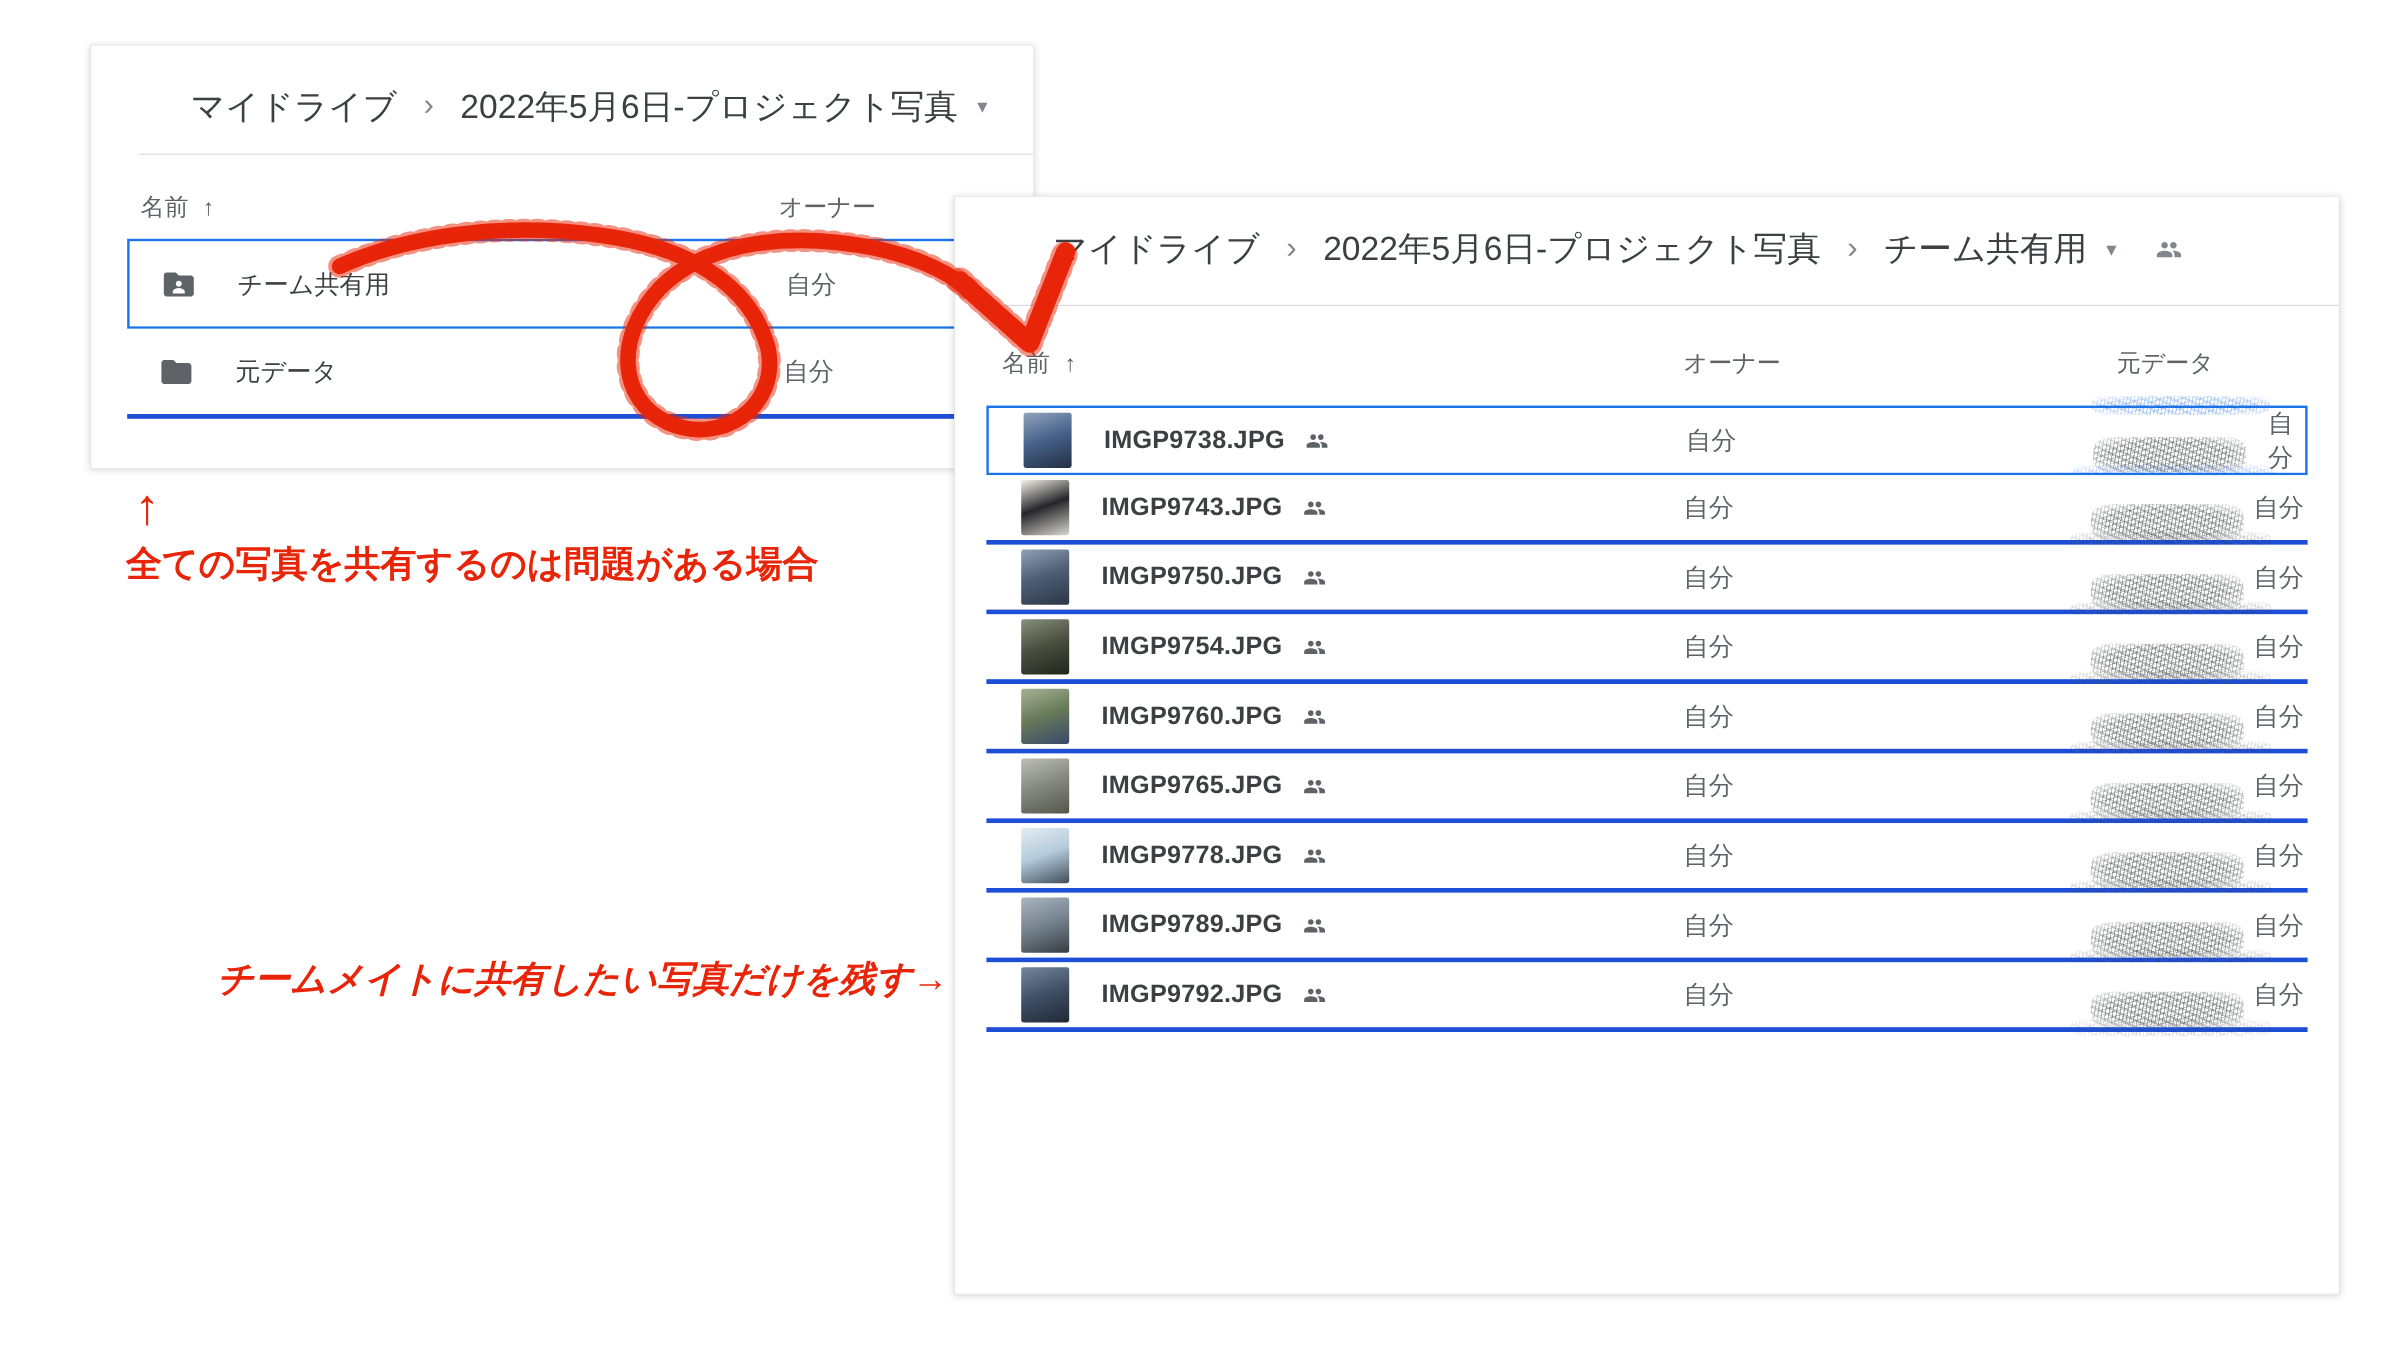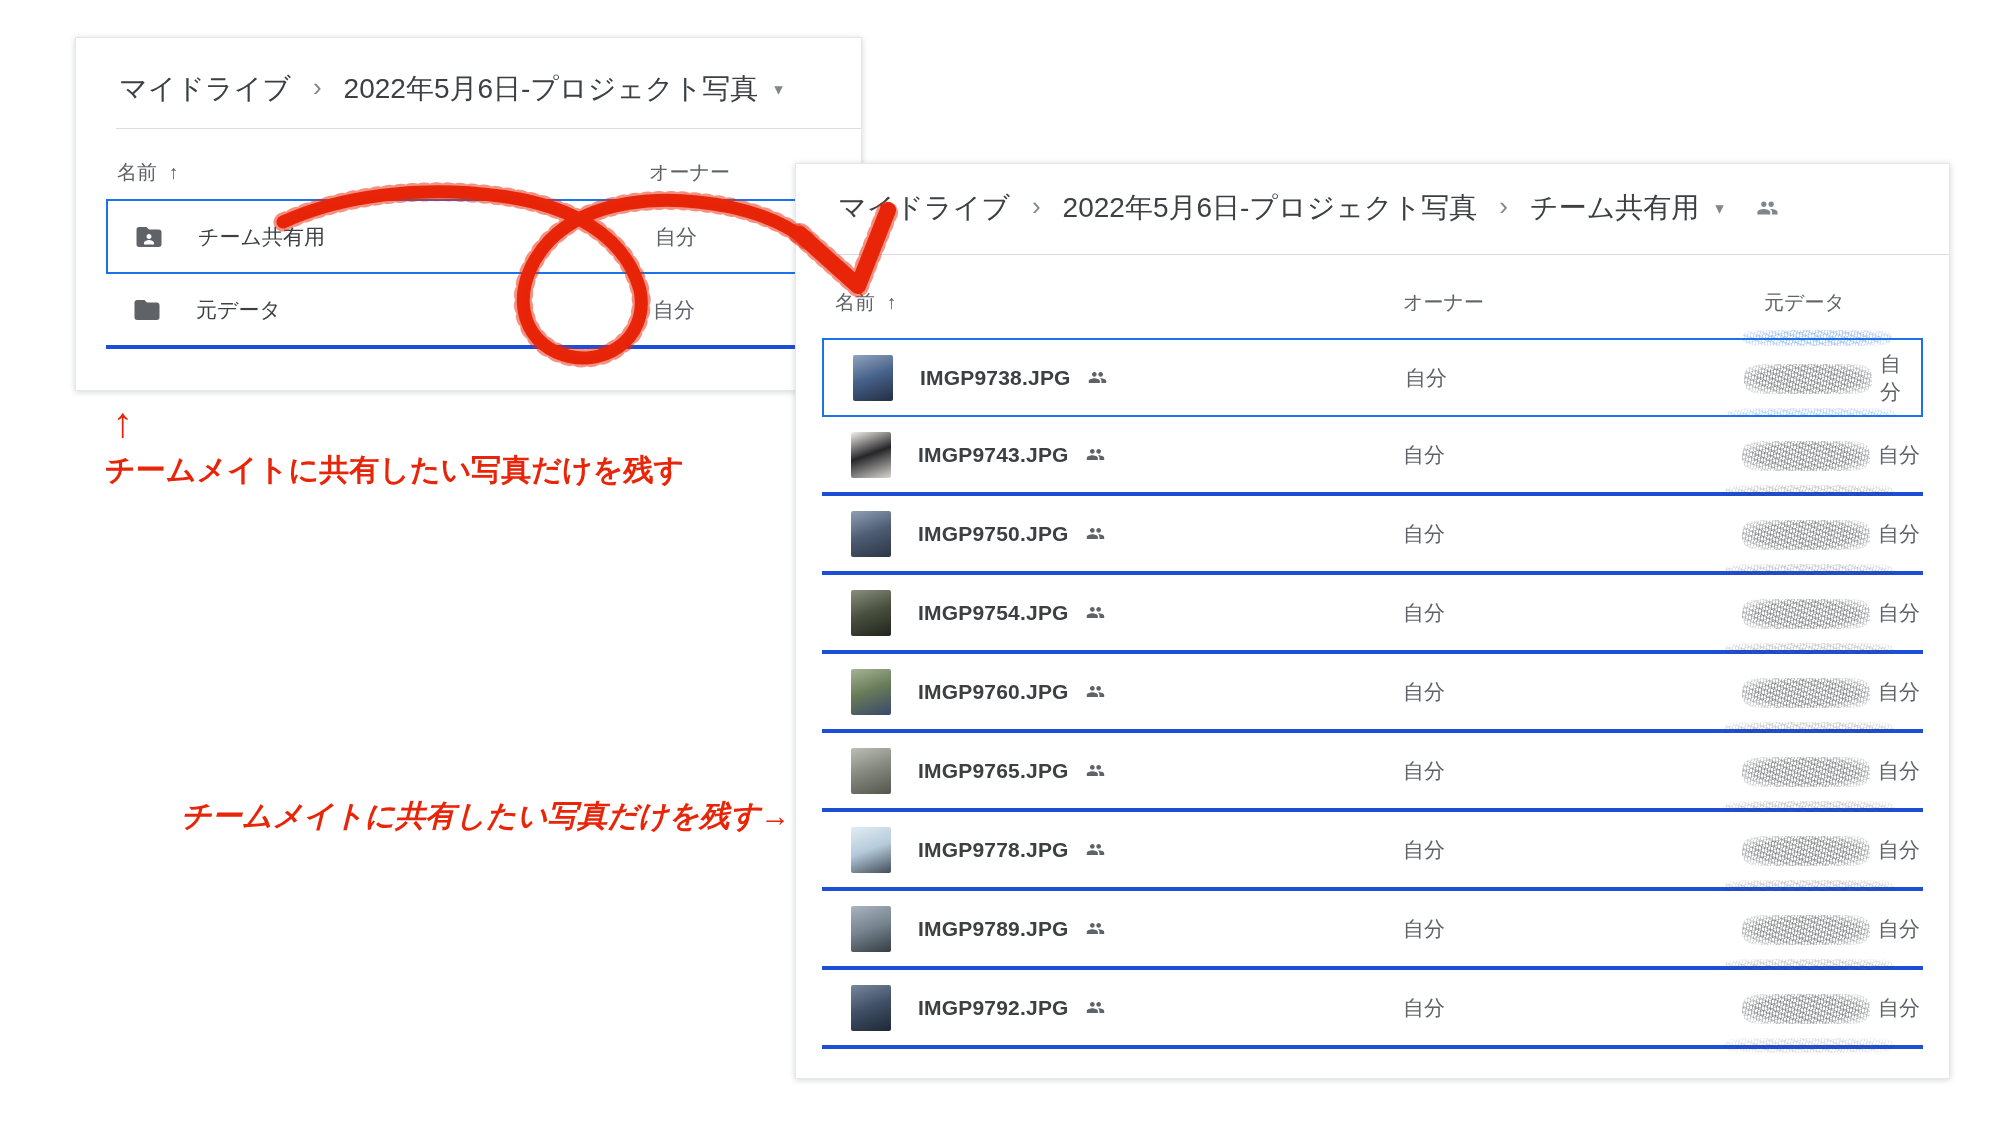--- a/index.html
+++ b/index.html
@@ -2,38 +2,38 @@
 <html><head>
 <meta charset="utf-8">
 <style>
   html,body{margin:0;padding:0;background:#fff;}
   #canvas{position:relative;width:2000px;height:1125px;background:#ffffff;overflow:hidden;
           font-family:"Liberation Sans","DejaVu Sans",sans-serif;color:#3c4043;}
   .panel{position:absolute;background:#fff;border:1px solid #e7e7e7;box-shadow:0 1px 6px rgba(60,64,67,.22);}
   #left-panel{left:75px;top:37px;width:785px;height:352px;z-index:1;}
   #right-panel{left:795px;top:163px;width:1153px;height:914px;z-index:2;}
 
-  .breadcrumb{position:absolute;display:flex;align-items:center;white-space:nowrap;font-size:28px;color:#3c4043;}
+  .breadcrumb{position:absolute;display:flex;align-items:center;white-space:nowrap;font-size:28px;color:#3c4043;margin-left:40px;}
   #left-panel .breadcrumb{left:43px;top:14px;height:74px;}
   #right-panel .breadcrumb{left:42px;top:8px;height:72px;}
   .crumb{cursor:pointer;}
   .crumb-sep{color:#80868b;font-size:26px;margin:0 22px;transform:translateY(-2px);}
   .caret{color:#80868b;font-size:17px;margin-left:16px;}
   .bc-people{margin-left:30px;display:flex;align-items:center;}
 
   .hr{position:absolute;height:1px;background:#dadce0;}
   .colhead{position:absolute;font-size:20px;color:#5f6368;white-space:nowrap;font-family:Liberation Serif, serif;}
   .colhead .sort{margin-left:12px;font-size:19px;color:#5f6368;}
 
   .rows{position:absolute;}
   .drow{position:relative;display:flex;align-items:center;box-sizing:border-box;
         border-bottom:4px solid #1d4ed8;background:#fff;}
   .drow.selected{border:2px solid #1a73e8;}
   #left-rows .drow{height:75px;}
-  #right-rows .drow{height:79px;}
+  #right-rows .drow{height:58px;text-align:center;}
 
   .foldericon{margin-left:24px;flex:0 0 auto;}
   .lname{margin-left:32px;font-size:21px;font-weight:500;color:#3c4043;}
   .lowner{position:absolute;left:547px;font-size:21px;color:#5f6368;}
 
   .thumb{margin-left:29px;width:40px;height:46px;border-radius:2px;flex:0 0 auto;}
   .fname{margin-left:27px;font-size:21px;font-weight:700;color:#3c4043;letter-spacing:.2px;}
   .rowpeople{margin-left:14px;display:flex;align-items:center;}
   .rowner{position:absolute;left:581px;font-size:21px;color:#5f6368;}
   .rowner2{position:absolute;left:1056px;font-size:21px;color:#5f6368;}
@@ -229,15 +229,15 @@
 
   <svg id="arrow-overlay" width="2000" height="1125" viewBox="0 0 2000 1125">
     <path class="stroke w-rough" d="M283,222 C340,196 420,185 500,196 C570,205 625,235 640,290 C650,340 600,372 556,352 C515,333 512,280 550,240 C590,200 660,193 730,207 C762,214 786,224 806,240"></path>
     <path class="stroke w-main" d="M283,222 C340,196 420,185 500,196 C570,205 625,235 640,290 C650,340 600,372 556,352 C515,333 512,280 550,240 C590,200 660,193 730,207 C762,214 786,224 806,240"></path>
     <path class="stroke w-inner" d="M285,224 C342,198 422,187 502,198 C572,207 627,237 642,292 C652,342 602,374 558,354 C517,335 514,282 552,242 C592,202 662,195 732,209 C764,216 788,226 808,242"></path>
     <path class="stroke h-rough" d="M800,234 L858,286 L888,210"></path>
     <path class="stroke h-main" d="M800,234 L858,286 L888,210"></path>
   </svg>
 
   <div class="annot" id="up-arrow">↑</div>
-  <div class="annot" id="red-line1">チームメイトに共有したい写真だけを残す</div>
+  <div class="annot" id="red-line1">全ての写真を共有するのは問題がある場合</div>
   <div class="annot" id="red-line4">チームメイトに共有したい写真だけを残す→</div>
 </div>
 
 </body></html>

